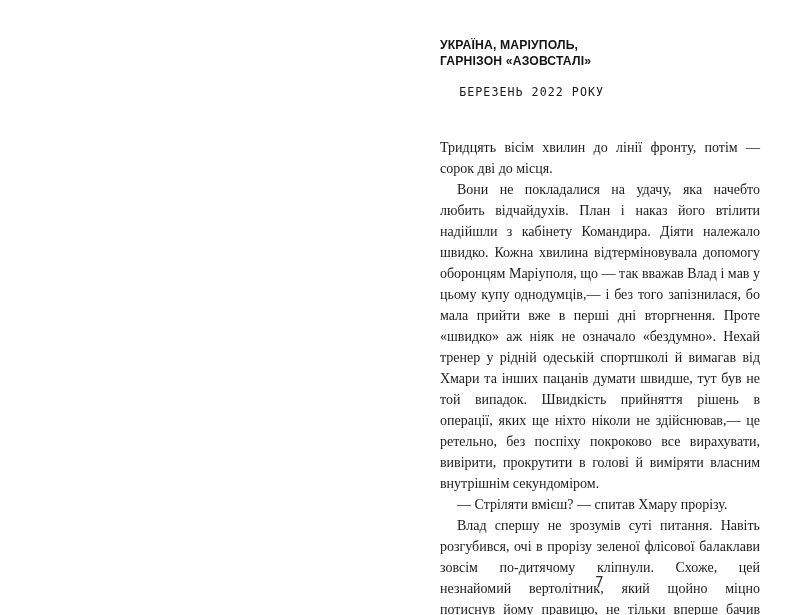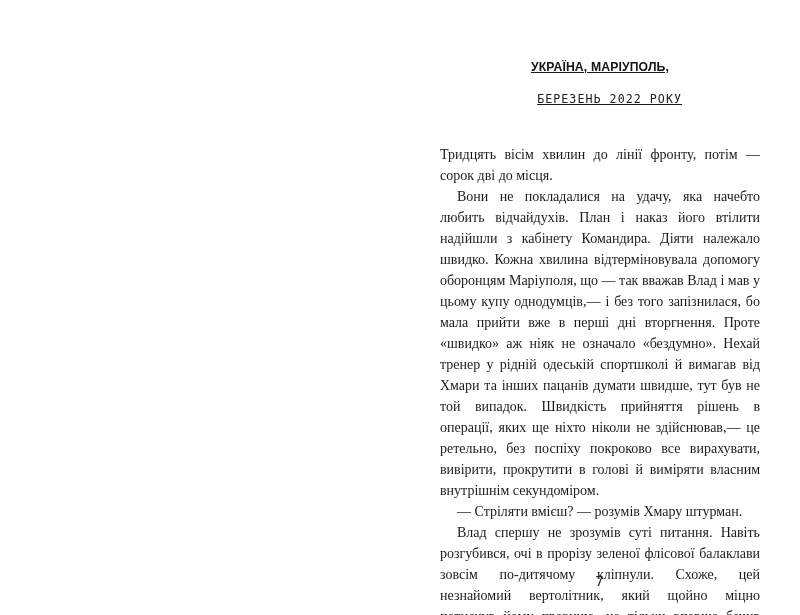--- a/index.html
+++ b/index.html
@@ -27,23 +27,22 @@
   .text-column {
     position: absolute;
     left: 440px;
     top: 0;
     width: 320px;
     height: 615px;
   }
 
   
   .chapter-header {
-    padding-top: 60px;
-    text-align: center;
-    text-decoration: underline;
+    padding-top: 38px;
+    text-align: left;
   }
   .chapter-place {
     font-family: "Liberation Sans", "DejaVu Sans", sans-serif;
     font-weight: bold;
     font-size: 12.2px;
     line-height: 15.5px;
     letter-spacing: 0.15px;
     color: #141414;
     margin: 0;
   }
@@ -98,28 +97,29 @@
 </head>
 <body>
 
 <div class="page">
 
   <div class="text-column">
 
     <div class="chapter-header">
       <div class="chapter-place">
         <span class="chapter-place-line">УКРАЇНА, МАРІУПОЛЬ,</span>
+        <span class="chapter-place-line">ГАРНІЗОН «АЗОВСТАЛІ»</span>
       </div>
       <div class="chapter-date">БЕРЕЗЕНЬ 2022 РОКУ</div>
     </div>
 
     <div class="body-copy">
       <p class="no-indent">Тридцять вісім хвилин до лінії фронту, потім — сорок дві до місця.</p>
       <p>Вони не покладалися на удачу, яка начебто любить відчайдухів. План і наказ його втілити надійшли з кабінету Командира. Діяти належало швидко. Кожна хвилина відтерміновувала допомогу оборонцям Маріуполя, що — так вважав Влад і мав у цьому купу однодумців,— і без того запізнилася, бо мала прийти вже в перші дні вторгнення. Проте «швидко» аж ніяк не означало «бездумно». Нехай тренер у рідній одеській спортшколі й вимагав від Хмари та інших пацанів думати швидше, тут був не той випадок. Швидкість прийняття рішень в операції, яких ще ніхто ніколи не здійснював,— це ретельно, без поспіху покроково все вирахувати, вивірити, прокрутити в голові й виміряти власним внутрішнім секундоміром.</p>
-      <p>— Стріляти вмієш? — розумів Хмару штурман.</p>
+      <p>— Стріляти вмієш? — спитав Хмару прорізу.</p>
       <p>Влад спершу не зрозумів суті питання. Навіть розгубився, очі в прорізу зеленої флісової балаклави зовсім по-дитячому кліпнули. Схоже, цей незнайомий вертолітник, який щойно міцно потиснув йому правицю, не тільки вперше бачив оперативника ГУР, а й узагалі ще не стикався з бойовими офіцерами. Влад ледве втри-</p>
     </div>
 
     <div class="folio">7</div>
 
   </div>
 
 </div>
 
 </body></html>

